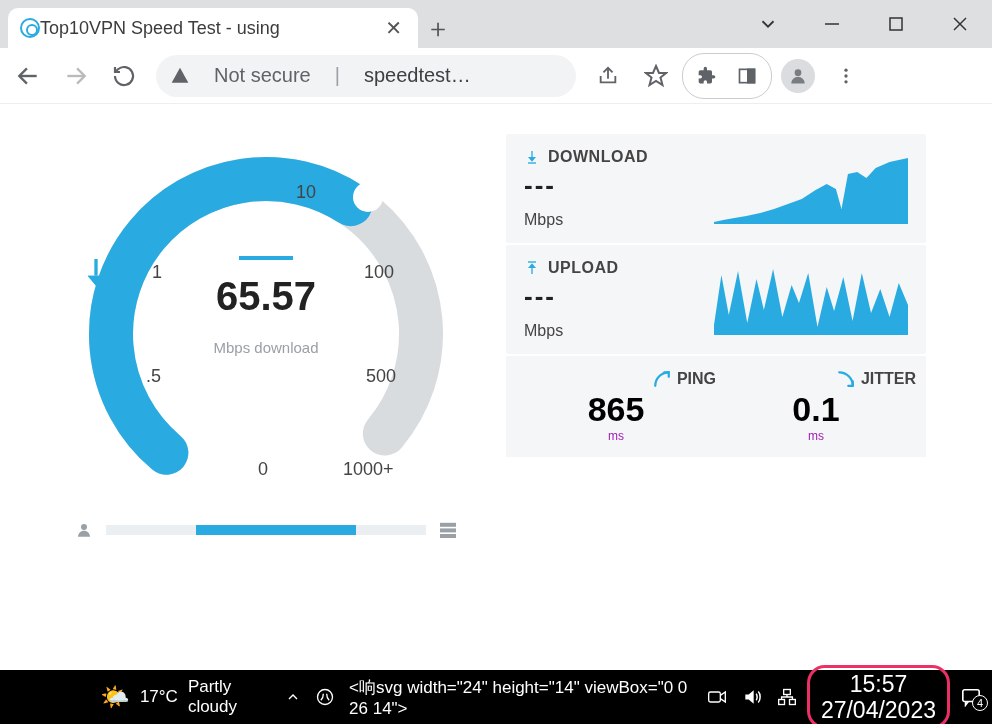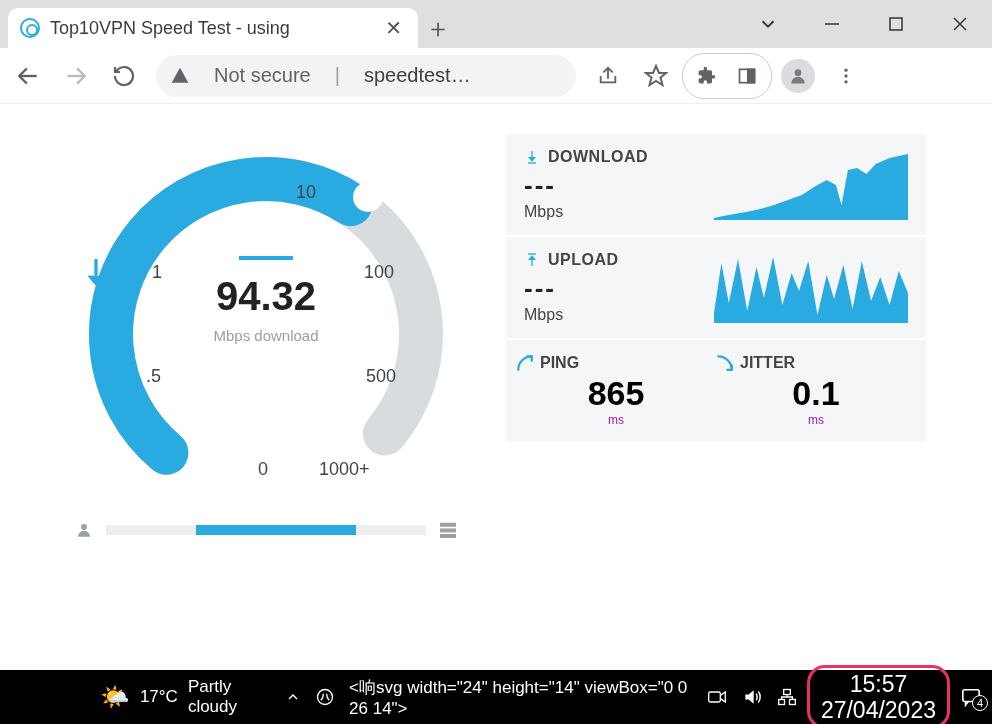--- a/index.html
+++ b/index.html
@@ -1,20 +1,20 @@
 <!DOCTYPE html>
 <html><head>
 <meta charset="utf-8">
 <style>
   * { box-sizing: border-box; margin: 0; padding: 0; font-family: Arial, Helvetica, sans-serif; }
   html, body { width: 992px; height: 724px; overflow: hidden; background: #fff; }
 
   
   .tabstrip { height: 48px; background: #dedfe1; display: flex; align-items: flex-end; position: relative; }
-  .tab { background: #fff; height: 40px; margin-left: 8px; border-radius: 10px 10px 0 0; display: flex; align-items: center; padding: 0 12px; gap: 10px; width: 410px; font-size: 18px; color: #3c3c3c; }
+  .tab { background: #fff; height: 40px; margin-left: 8px; border-radius: 10px 10px 0 0; display: flex; align-items: center; padding: 0 12px; width: 410px; font-size: 18px; color: #3c3c3c; }
   .tab .favicon { width: 20px; height: 20px; border-radius: 50%; border: 2px solid #29abe2; position: relative; flex: 0 0 auto; }
   .tab .favicon::after { content:""; position:absolute; width:8px; height:8px; border:2px solid #29abe2; border-radius:50%; top:4px; left:4px; }
   .tab .title { flex: 1; white-space: nowrap; overflow: hidden; text-overflow: ellipsis; }
   .tab .close { font-size: 20px; color:#555; padding:0 4px; }
   .newtab { width:40px; height:40px; display:flex; align-items:center; justify-content:center; font-size:26px; color:#555; }
   .wincontrols { position:absolute; right:0; top:0; height:48px; display:flex; align-items:center; }
   .wincontrols .wbtn { width:64px; height:48px; display:flex; align-items:center; justify-content:center; font-size:20px; color:#333; }
   .wincontrols .wbtn svg { stroke:#333; }
 
   
@@ -30,37 +30,37 @@
   
   .page { height: calc(724px - 48px - 56px - 54px); display:flex; justify-content:center; align-items:flex-start; padding:30px 60px 0; gap:40px; }
   .gauge-col { width:400px; position:relative; }
   .gauge-box { position:relative; width:380px; height:380px; margin:0 auto; }
   .gauge-box svg { position:absolute; top:0; left:0; }
   .gauge-label { position:absolute; font-size:18px; color:#444; font-weight:500; }
   .gauge-center { position:absolute; top:120px; left:0; right:0; text-align:center; }
   .gauge-center .arrow { color:#29abe2; }
   .gauge-center .underline { width:54px; height:4px; background:#29abe2; margin:2px auto 14px; }
   .gauge-center .val { font-size:40px; font-weight:700; color:#222; }
-  .gauge-center .sub { font-size:15px; color:#9aa0a6; margin-top:8px; }
+  .gauge-center .sub { font-size:15px; color:#9aa0a6; margin-top:20px; }
   .progressrow { display:flex; align-items:center; gap:10px; margin-top:6px; padding:0 6px; }
   .progressrow .pbar { flex:1; height:10px; background:#eceff1; position:relative; }
   .progressrow .pbar .fill { position:absolute; height:100%; background:#29abe2; }
   .iconbox { width:24px; height:20px; display:flex; align-items:center; justify-content:center; color:#888; }
 
   .cards { width:420px; display:flex; flex-direction:column; gap:2px; }
   .card { background:#f5f6f7; border-radius:2px; padding:14px 18px; display:flex; align-items:center; gap:20px; }
   .metric { width:170px; flex:0 0 auto; }
   .metric .mtitle { font-size:16px; font-weight:700; color:#444; letter-spacing:0.5px; display:flex; align-items:center; gap:8px; }
   .metric .mtitle svg { flex:0 0 auto; }
   .metric .mval { font-size:26px; font-weight:700; color:#222; margin-top:4px; letter-spacing:2px; }
-  .metric .munit { font-size:16px; color:#444; margin-top:2px; }
+  .metric .munit { font-size:16px; color:#444; margin-top:10px; }
   .spark { flex:1; height:70px; }
   .pjrow { display:flex; background:#f5f6f7; padding:14px 10px; }
   .pj { flex:1; text-align:center; }
-  .pj .mtitle { justify-content:flex-start; font-size:16px; font-weight:700; color:#444; display:flex; align-items:center; gap:6px;}
+  .pj .mtitle { justify-content:flex-end; font-size:16px; font-weight:700; color:#444; display:flex; align-items:center; gap:6px;}
   .pj .mval { font-size:34px; font-weight:700; margin-top:2px; }
   .pj .munit { font-size:12px; color:#a21caf; }
 
   
   .taskbar { height:54px; background:#000; color:#fff; display:flex; align-items:center; padding:0 10px; font-size:17px; gap:14px; position:relative; }
   .weather { display:flex; align-items:center; gap:10px; margin-left:90px;}
   .weather .wicon { font-size:24px; position:relative;}
   .tray { margin-left:auto; display:flex; align-items:center; gap:14px; }
   .tray .clockblock { text-align:center; line-height:1.15; font-size:23px; position:relative; padding:2px 10px;}
   .tray .clockblock .ring { position:absolute; inset:-4px -4px; border:3px solid #ec2f65; border-radius:18px; pointer-events:none;}
@@ -188,32 +188,32 @@
 
         <circle cx="292" cy="63" r="15" fill="#fff"></circle>
       </svg>
 
       <span class="gauge-label" style="left:182px; top:325px;">0</span>
       <span class="gauge-label" style="left:70px;  top:232px;">.5</span>
       <span class="gauge-label" style="left:76px;  top:128px;">1</span>
       <span class="gauge-label" style="left:180px; top:48px;margin-left:40px;">10</span>
       <span class="gauge-label" style="left:288px; top:128px;">100</span>
       <span class="gauge-label" style="left:290px; top:232px;">500</span>
-      <span class="gauge-label" style="left:243px; top:325px;">1000+</span>
+      <span class="gauge-label" style="left:267px; top:325px;">1000+</span>
 
       <div class="gauge-center">
         <div class="arrow">
           <svg width="40" height="40" viewBox="0 0 24 24" fill="#29abe2">
               <path d="M12 3v10l5-0 -5 6 -5-6 5 0z"></path>
               <path d="M11 3h2v10h-2z"></path>
               <path d="M7 13h10l-5 6z"></path>
             </svg>
         </div>
         <div class="underline"></div>
-        <div class="val">94.32</div>
+        <div class="val">65.57</div>
         <div class="sub">Mbps download</div>
       </div>
     </div>
 
     <div class="progressrow">
       <span class="iconbox">
         <svg width="18" height="18" viewBox="0 0 24 24" fill="#9aa0a6">
             <circle cx="12" cy="8" r="4"></circle>
             <path d="M4 21c0-4.4 3.6-8 8-8s8 3.6 8 8"></path>
           </svg>

